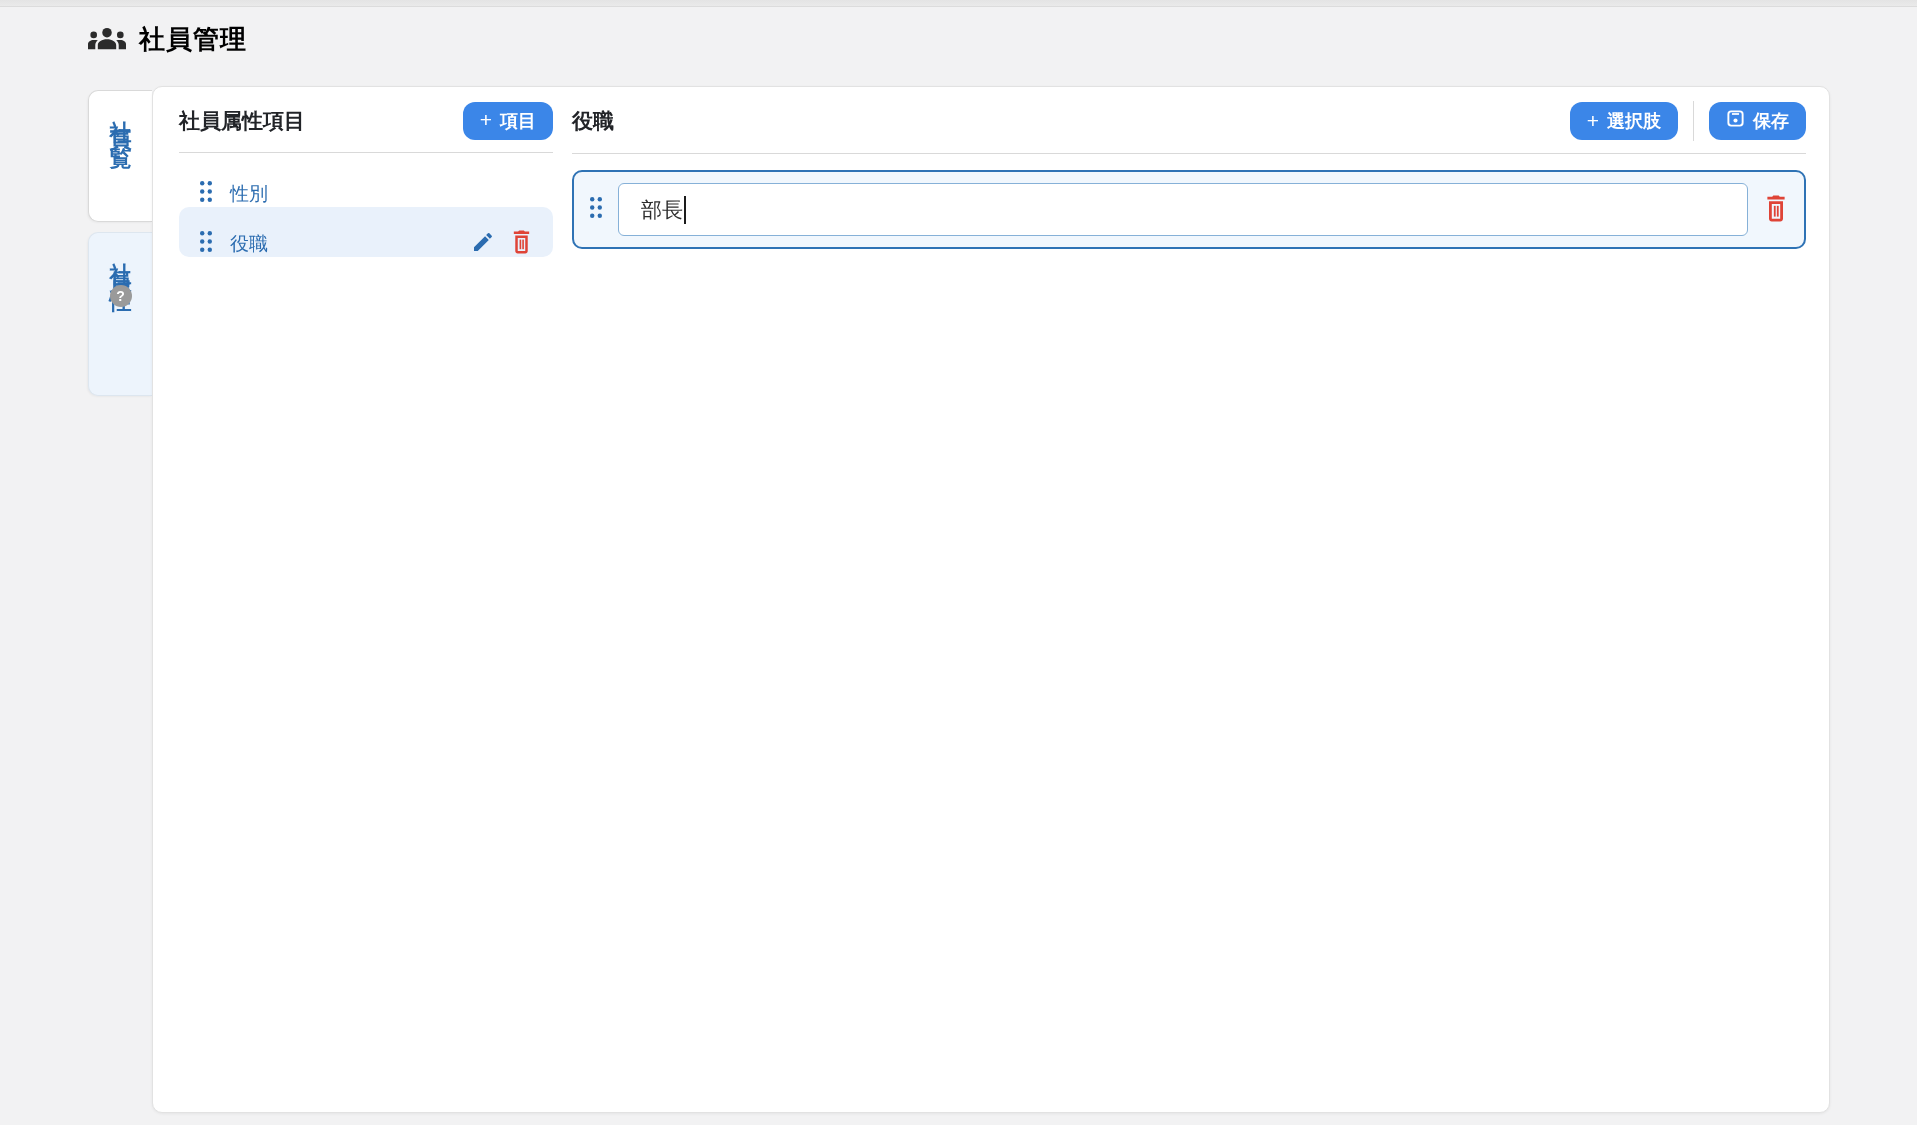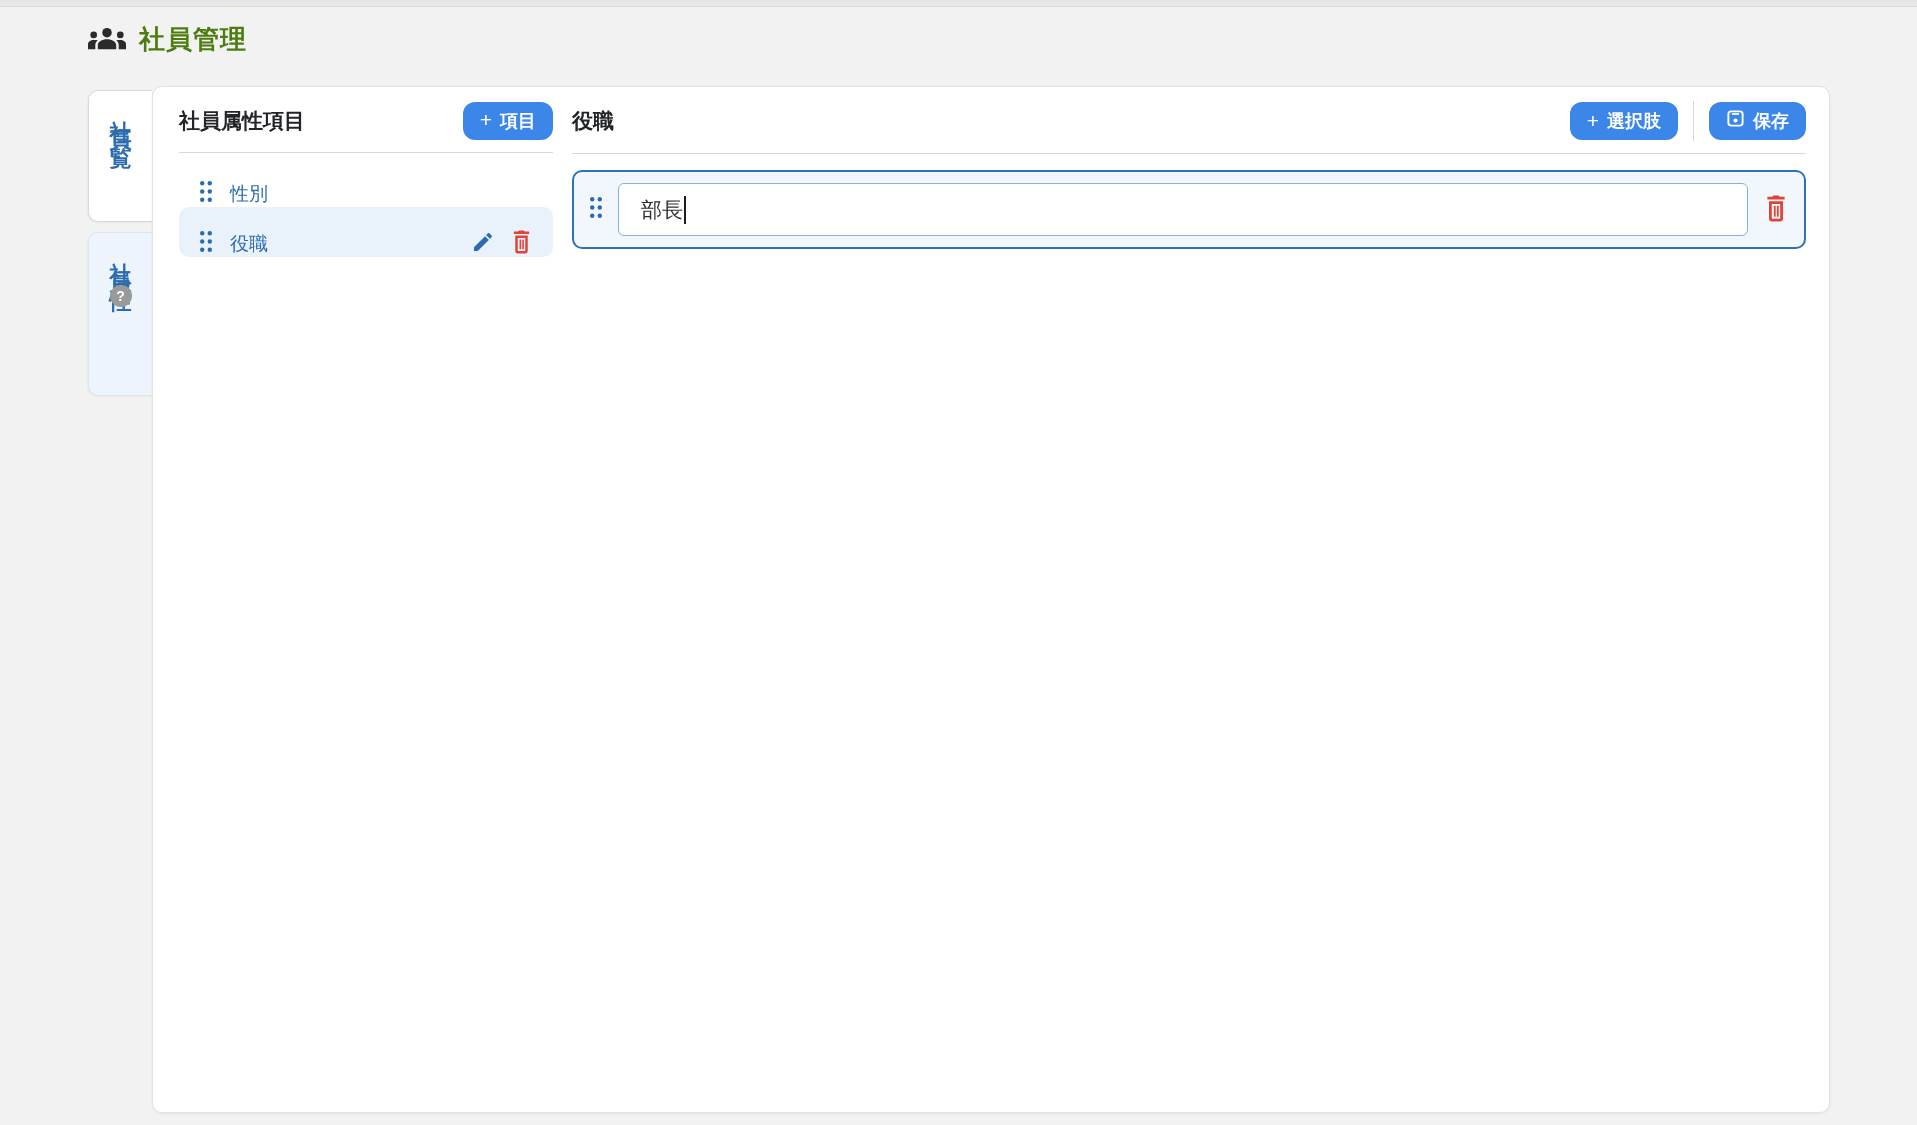--- a/index.html
+++ b/index.html
@@ -17,21 +17,21 @@
     background: linear-gradient(#e4e4e4, #eaeaea);
     border-bottom: 1px solid #dcdcdc;
   }
 
   
   .page-header {
     position: absolute; top: 22px; left: 88px;
     display: flex; align-items: center; gap: 13px;
   }
   .page-header h1 {
-    font-size: 26px; font-weight: 700; color: #4d7c0f; letter-spacing: 1px;
+    font-size: 26px; font-weight: 700; color: #000000; letter-spacing: 1px;
   }
   .groups-icon { display: block; }
 
   
   .layout {
     position: absolute; left: 88px; top: 86px;
     width: 1742px; height: 1027px;
     display: flex; align-items: flex-start;
   }
 

